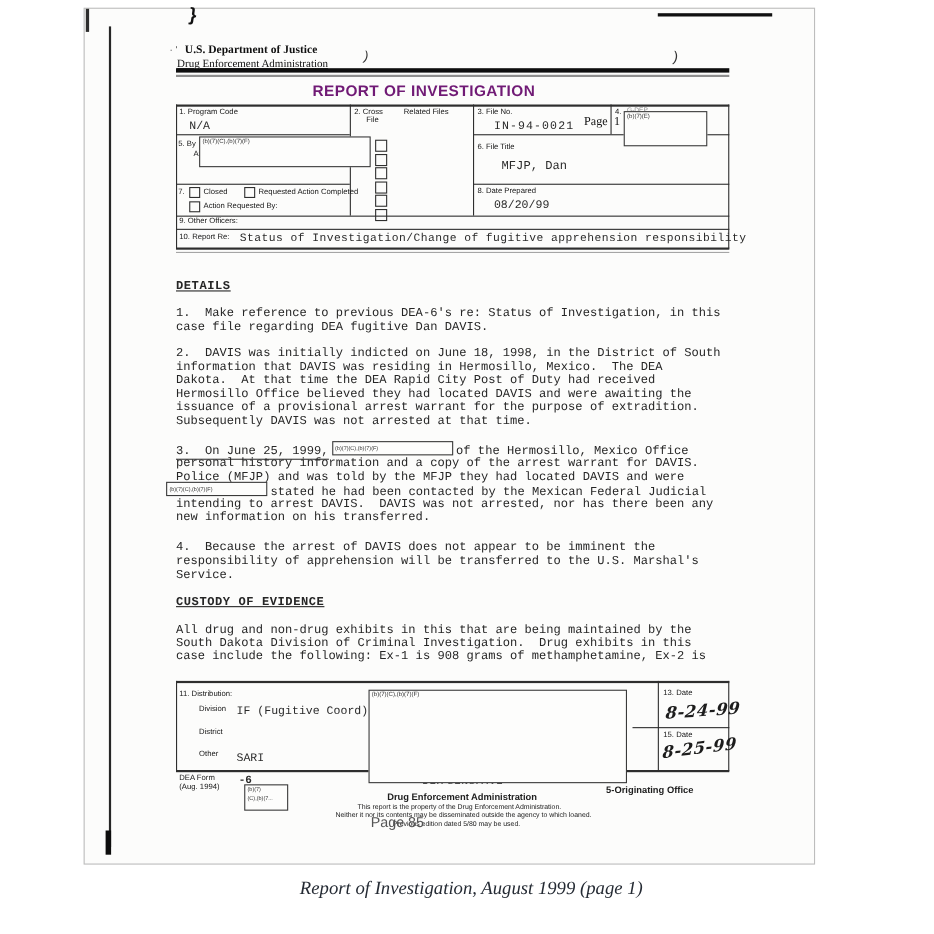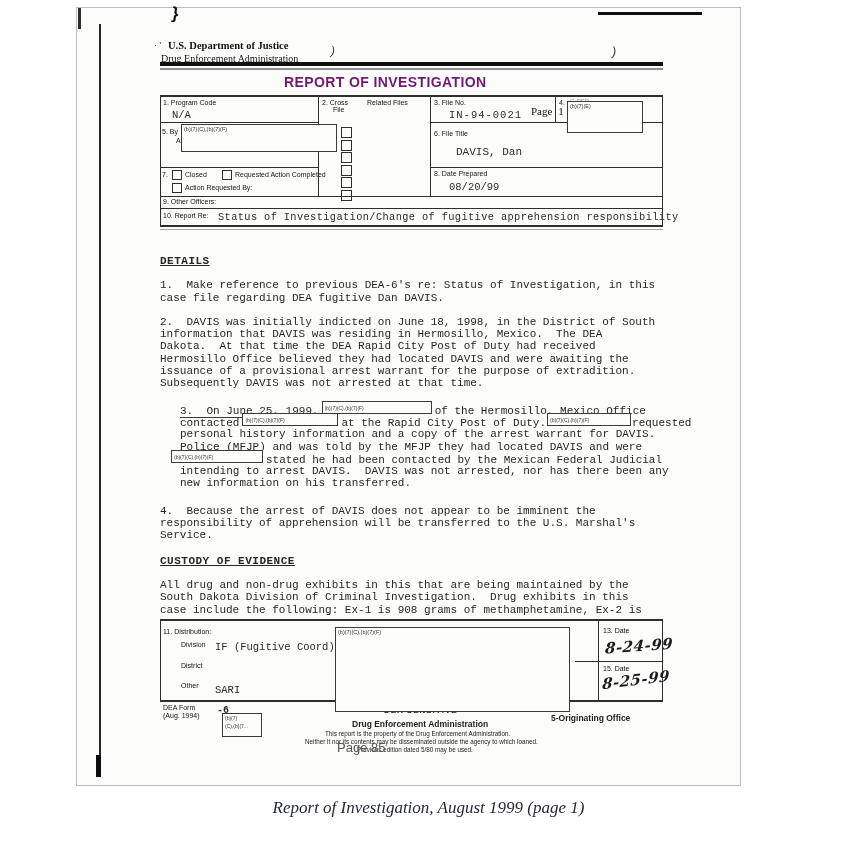--- a/index.html
+++ b/index.html
@@ -95,21 +95,21 @@
 </div>
 
 <div class="lbl" style="left:162px;top:128px;">5. By</div>
 <div class="red" style="left:181px;top:124px;width:156px;height:28px;">
   <span class="redlbl">(b)(7)(C),(b)(7)(F)</span>
 </div>
 <div class="lbl" style="left:176px;top:137px;">At</div>
 <div class="val" style="left:190px;top:135px;font-size:9.5px;letter-spacing:0.6px;">Rapid City Post of Duty</div>
 
 <div class="lbl" style="left:434px;top:130px;">6. File Title</div>
-<div class="val" style="left:456px;top:146px;font-size:11px;">DAVIS, Dan</div>
+<div class="val" style="left:456px;top:146px;font-size:11px;">MFJP, Dan</div>
 
 <div class="lbl" style="left:162px;top:171px;">7.</div>
 <div class="cb" style="left:172px;top:170px;width:8px;height:8px;"></div>
 <div class="lbl" style="left:185px;top:171px;">Closed</div>
 <div class="cb" style="left:222px;top:170px;width:8px;height:8px;"></div>
 <div class="lbl" style="left:235px;top:171px;">Requested Action Completed</div>
 <div class="cb" style="left:172px;top:182.5px;width:8px;height:8px;"></div>
 <div class="lbl" style="left:185px;top:184px;">Action Requested By:</div>
 
 <div class="lbl" style="left:434px;top:170px;">8. Date Prepared</div>
@@ -126,23 +126,22 @@
     <div class="tline">case file regarding DEA fugitive Dan DAVIS.</div>
   </div>
   <div class="para">
     <div class="tline">2.  DAVIS was initially indicted on June 18, 1998, in the District of South</div>
     <div class="tline">information that DAVIS was residing in Hermosillo, Mexico.  The DEA</div>
     <div class="tline">Dakota.  At that time the DEA Rapid City Post of Duty had received</div>
     <div class="tline">Hermosillo Office believed they had located DAVIS and were awaiting the</div>
     <div class="tline">issuance of a provisional arrest warrant for the purpose of extradition.</div>
     <div class="tline">Subsequently DAVIS was not arrested at that time.</div>
   </div>
-  <div class="para" style="margin-top:14px;margin-left:20px;">
+  <div class="para" style="margin-top:14px;">
     <div class="tline"><span class="u">3.  On June 25, 1999,</span><span class="ired" style="width:110px;"><span class="redlbl">(b)(7)(C),(b)(7)(F)</span></span><span>of the Hermosillo, Mexico Office</span></div>
-    <div class="tline"><span>contacted</span><span class="ired" style="width:96px;"><span class="redlbl">(b)(7)(C),(b)(7)(F)</span></span><span>at the Rapid City Post of Duty.</span><span class="ired" style="width:84px;margin:0 1px;"><span class="redlbl">(b)(7)(C),(b)(7)(F)</span></span><span>requested</span></div>
     <div class="tline">personal history information and a copy of the arrest warrant for DAVIS.</div>
     <div class="tline">Police (MFJP) and was told by the MFJP they had located DAVIS and were</div>
     <div class="tline"><span class="ired" style="width:92px;margin-left:-9px;"><span class="redlbl">(b)(7)(C),(b)(7)(F)</span></span><span>stated he had been contacted by the Mexican Federal Judicial</span></div>
     <div class="tline">intending to arrest DAVIS.  DAVIS was not arrested, nor has there been any</div>
     <div class="tline">new information on his transferred.</div>
   </div>
   <div class="para" style="margin-top:15px;">
     <div class="tline">4.  Because the arrest of DAVIS does not appear to be imminent the</div>
     <div class="tline">responsibility of apprehension will be transferred to the U.S. Marshal's</div>
     <div class="tline">Service.</div>

